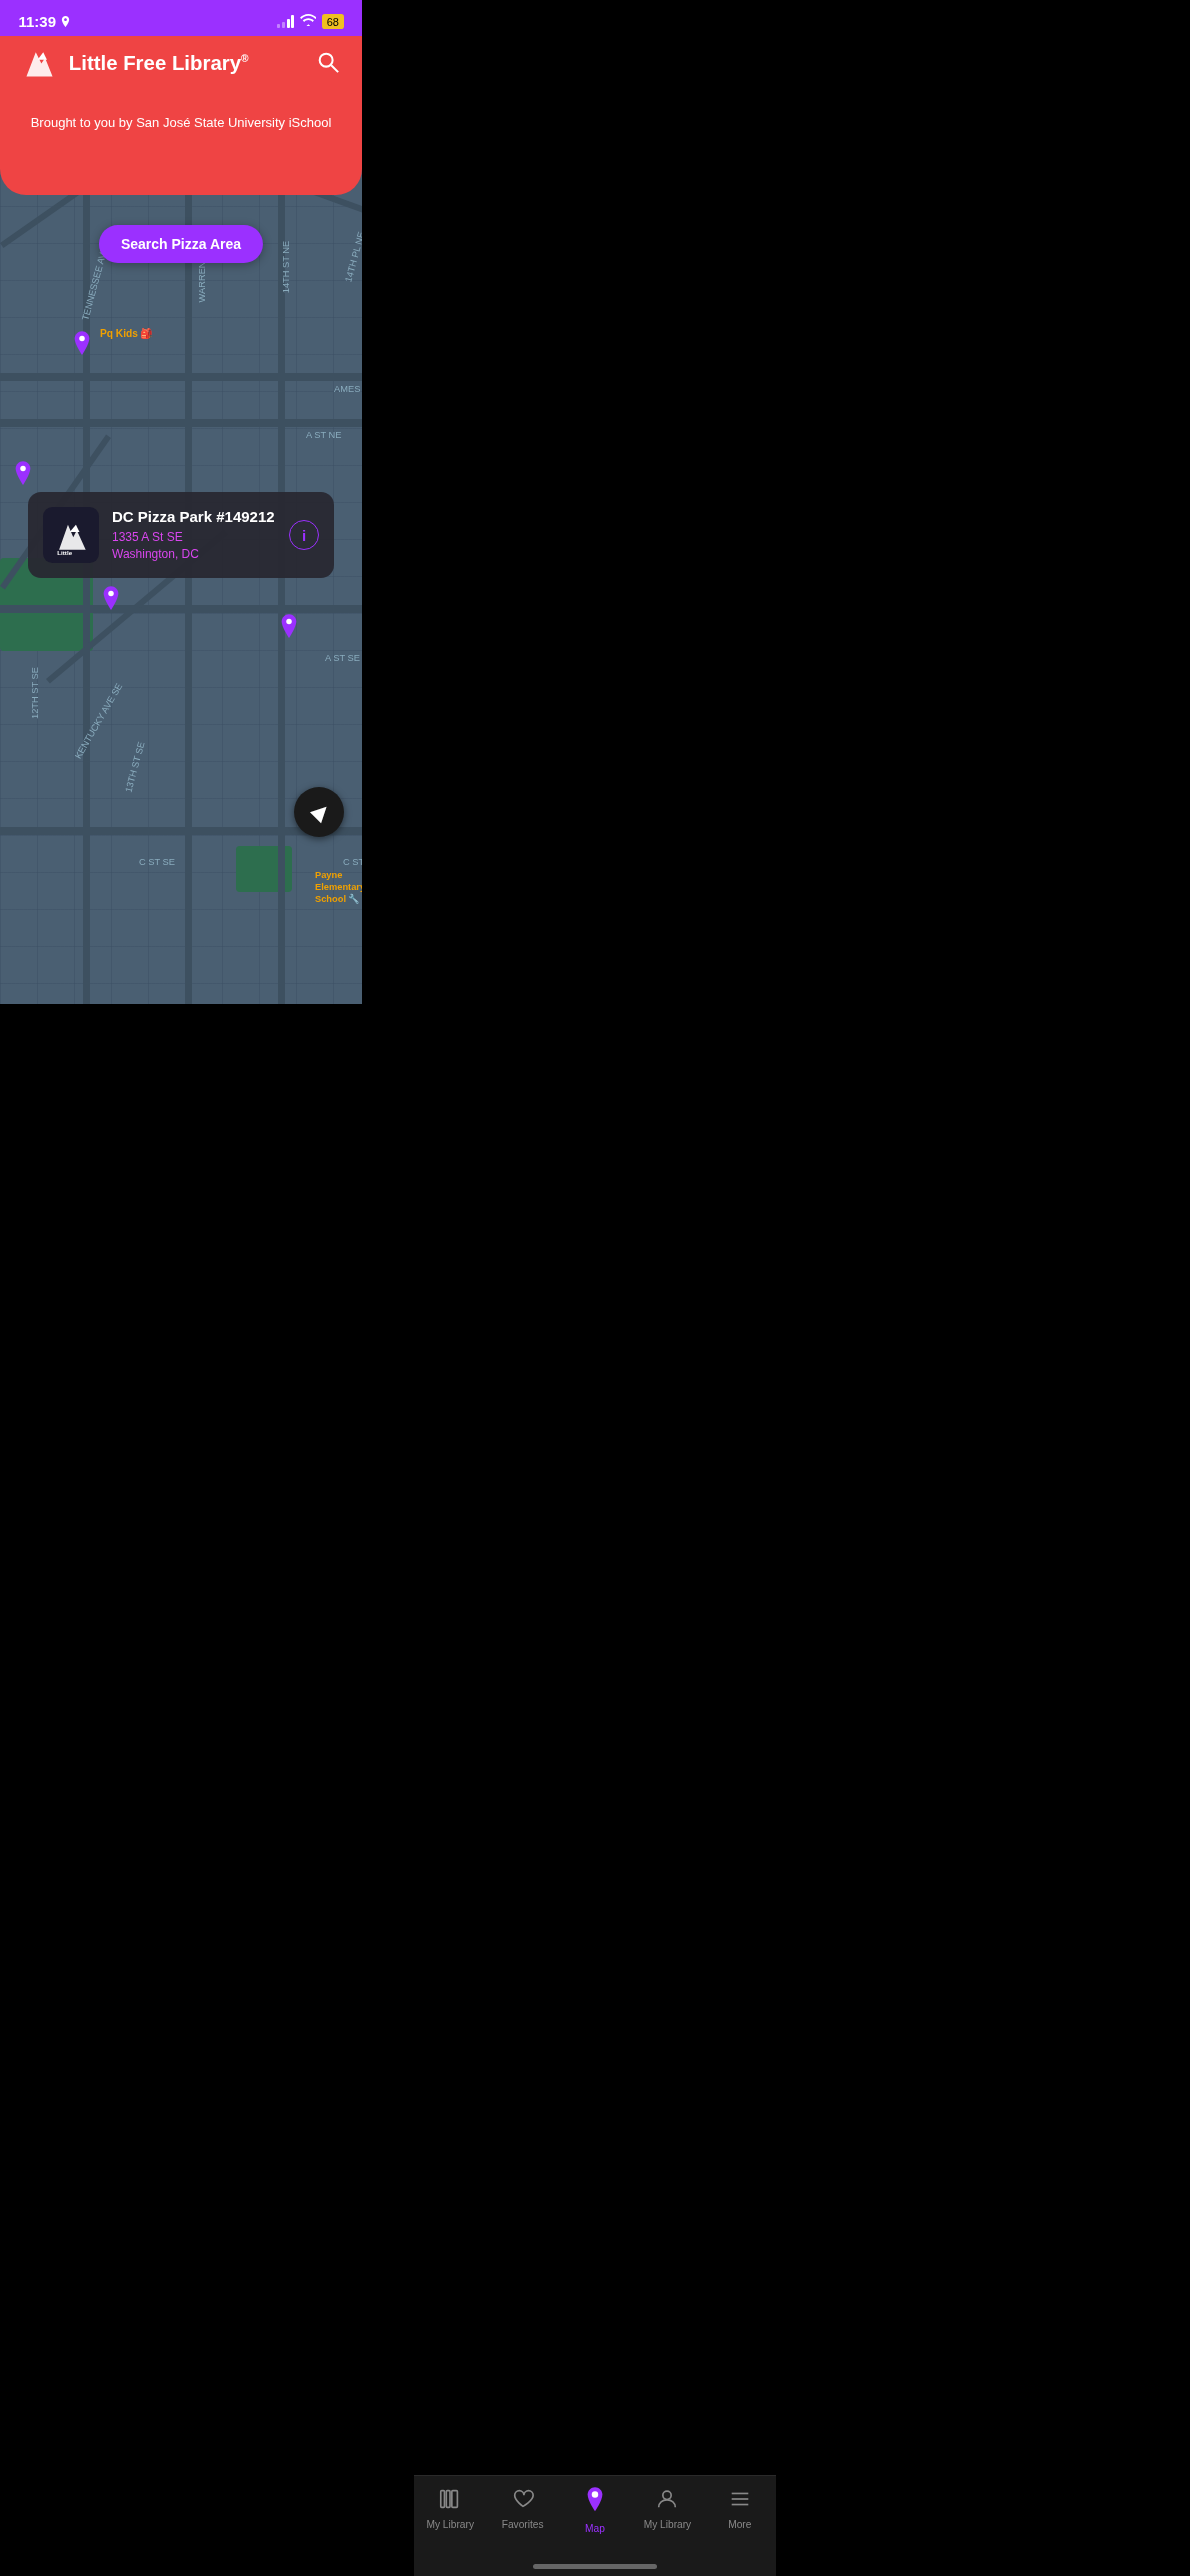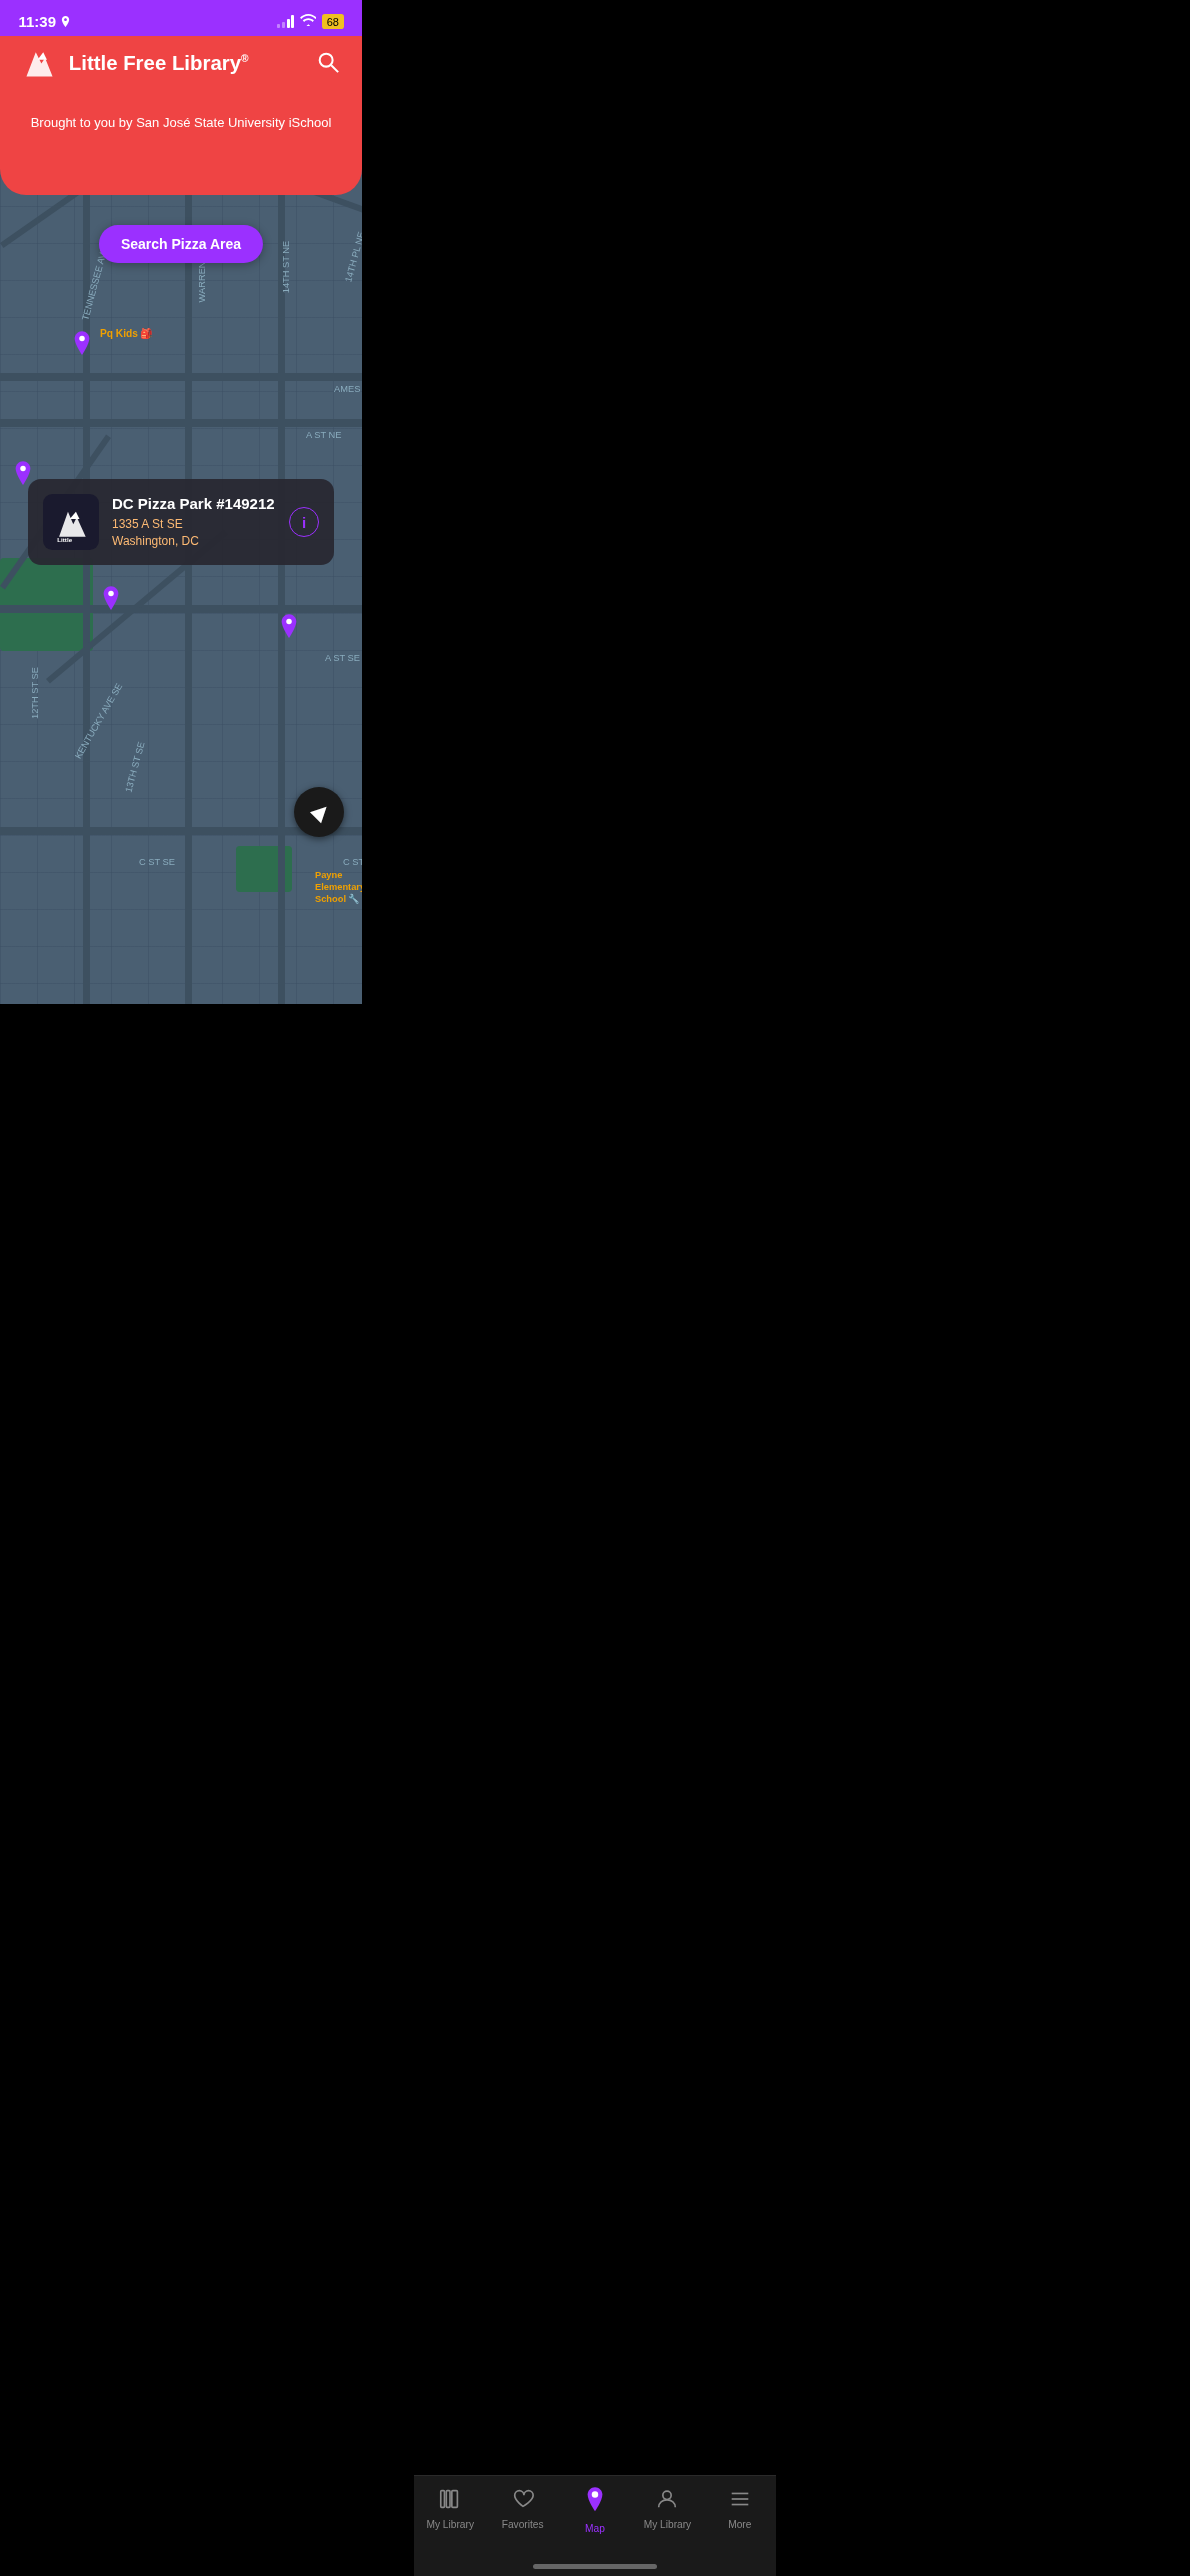--- a/index.html
+++ b/index.html
@@ -191,21 +191,21 @@
       font-weight: 600;
       cursor: pointer;
       white-space: nowrap;
       z-index: 20;
       box-shadow: 0 1.9px 9.3px rgba(0,0,0,0.3);
     }
 
     
     .location-card {
       position: absolute;
-      top: 310px;
+      top: 323px;
       left: 28px;
       right: 28px;
       background: rgba(40, 40, 50, 0.95);
       border-radius: 13px;
       padding: 15px;
       display: flex;
       align-items: center;
       gap: 13px;
       z-index: 20;
     }
@@ -222,21 +222,21 @@
     .location-card-info {
       flex: 1;
     }
     .location-card-name {
       color: #fff;
       font-size: 15px;
       font-weight: 700;
       margin-bottom: 3.7px;
     }
     .location-card-address {
-      color: #fdba74;
+      color: #d946ef;
       font-size: 12px;
       line-height: 1.4;
     }
     .location-card-info-btn {
       width: 30px;
       height: 30px;
       border: 1.9px solid #9b30ff;
       border-radius: 50%;
       display: flex;
       align-items: center;

